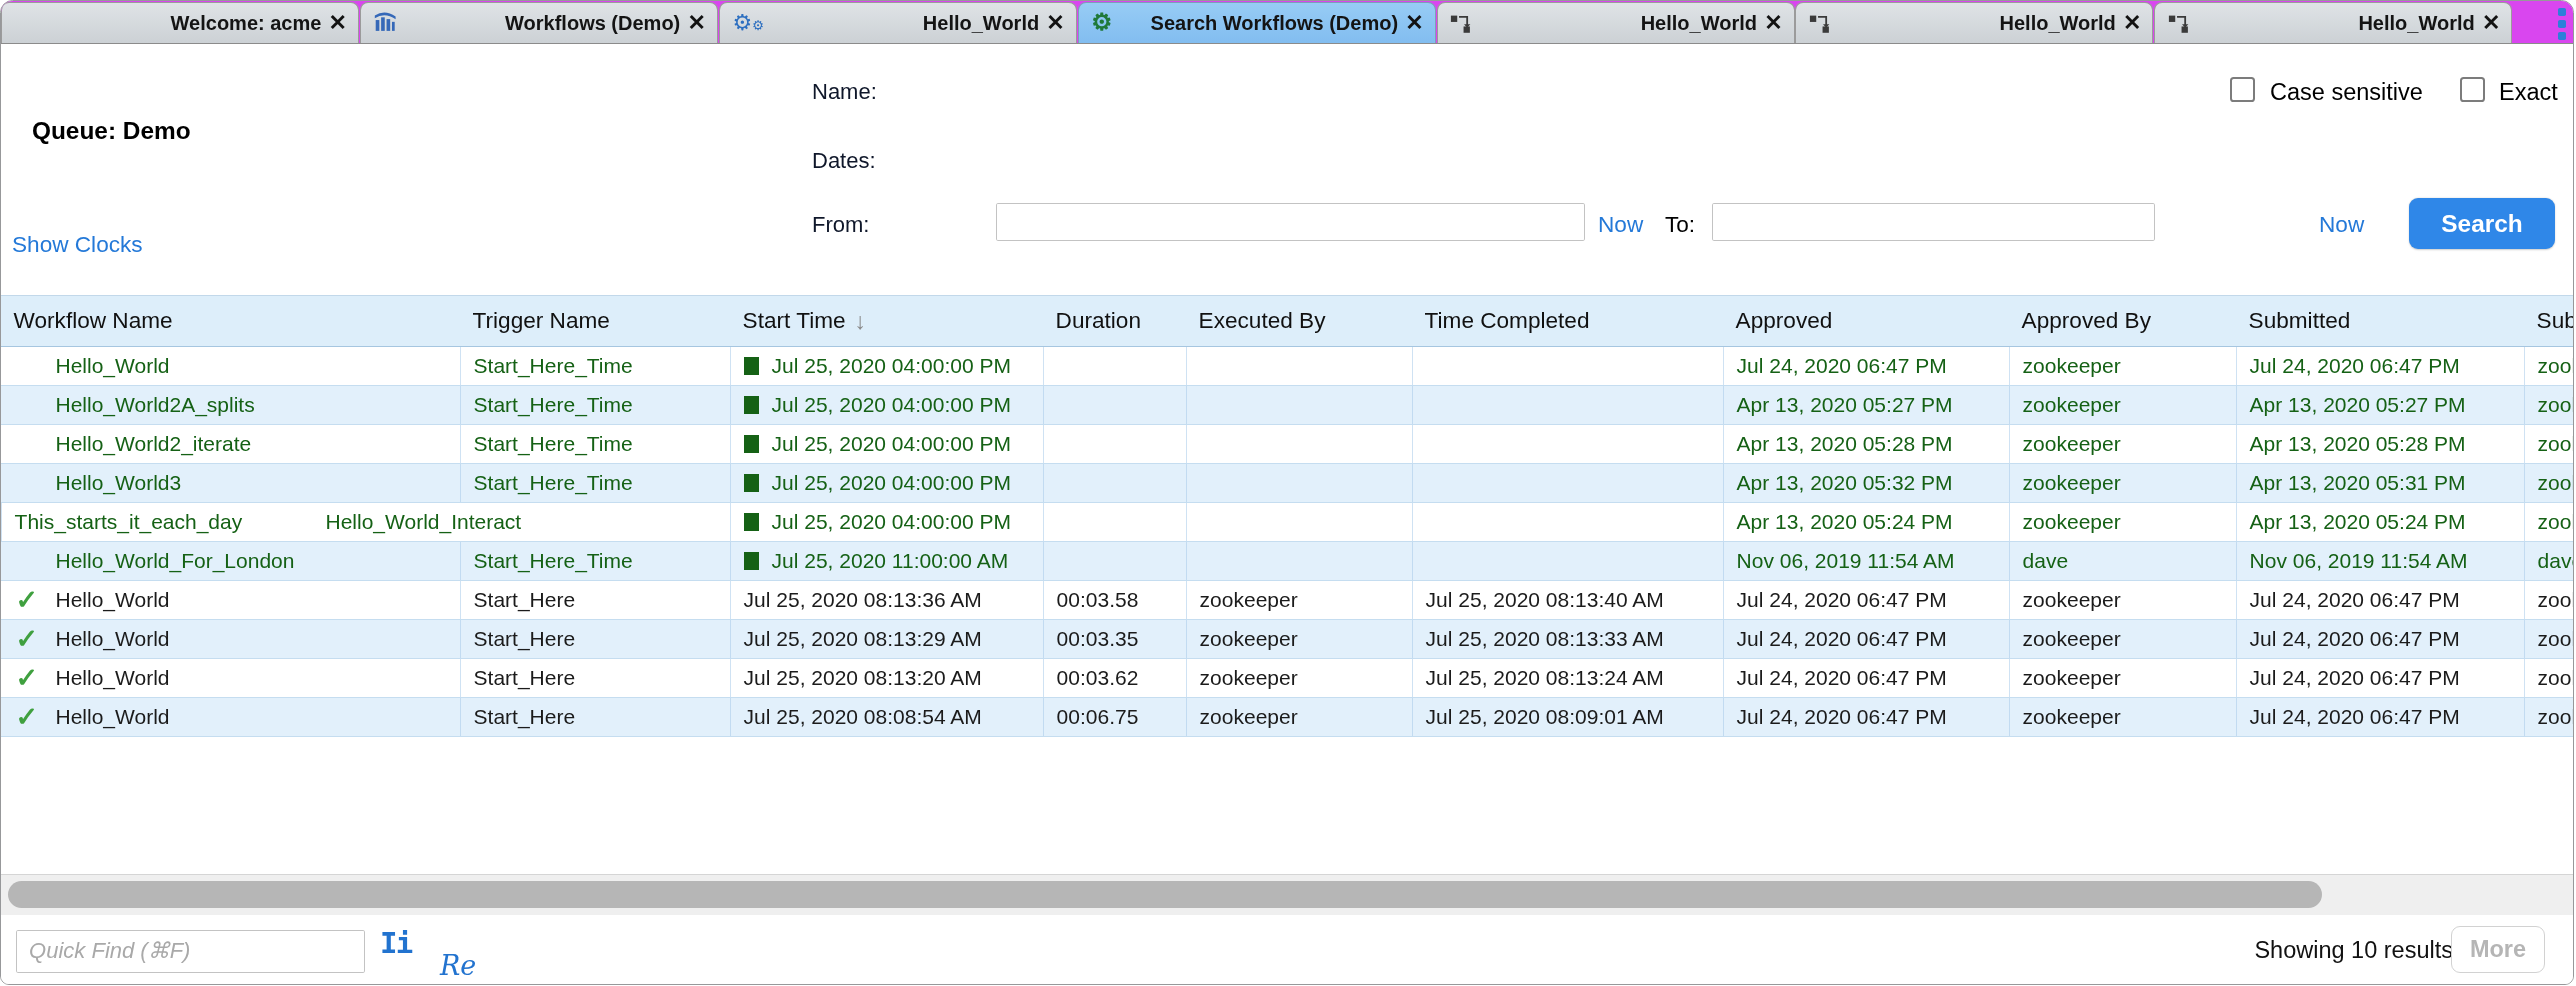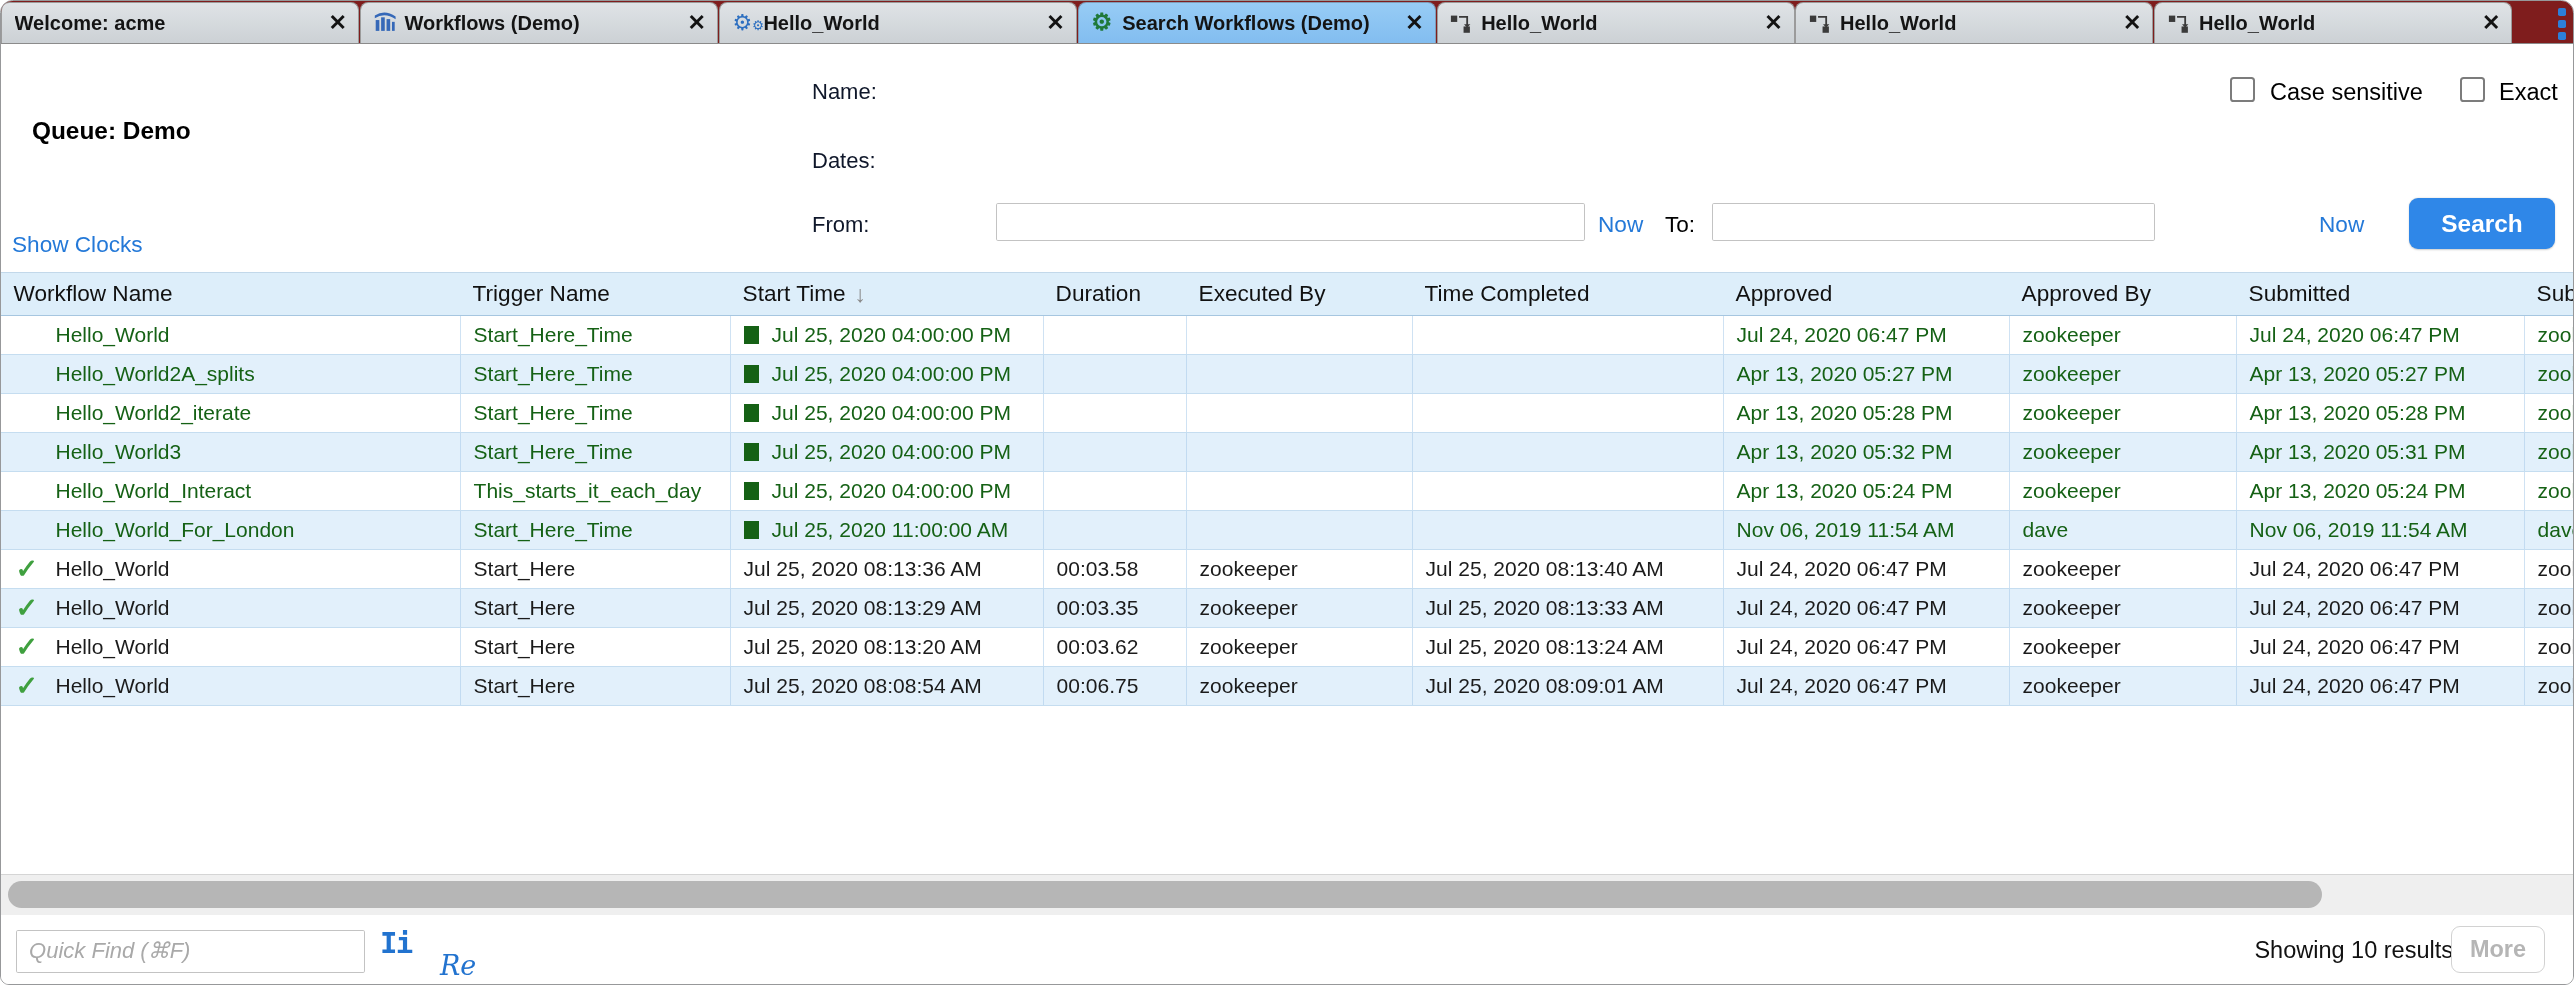--- a/index.html
+++ b/index.html
@@ -1,20 +1,20 @@
 <!DOCTYPE html>
 <html style="font-size:14.5px"><head>
 <meta charset="utf-8">
 <style>
   html,body{margin:0;padding:0;background:#fff;font-family:"Liberation Sans",sans-serif;}
   .window{position:relative;width:2572px;height:983px;margin:0;border:1.8px solid #97989a;
     border-radius:12.6px 12.6px 9px 9px;overflow:hidden;background:#fff;}
   
-  .tabbar{position:absolute;left:0;top:0;width:100%;height:43px;background:#7f1d1d;
-    border-bottom:1.8px solid #8b8b8b;display:flex;align-items:flex-end;box-sizing:border-box;}
+  .tabbar{position:absolute;left:0;top:0;width:100%;height:43px;background:#d946ef;
+    border-bottom:1.8px solid #8b8b8b;display:flex;align-items:flex-end;box-sizing:border-box;text-align:right;}
   .tab{flex:0 0 auto;width:358px;height:41px;margin-right:0.9px;box-sizing:border-box;
     border:0.9px solid #9b9b9b;border-bottom:none;border-radius:8.1px 8.1px 0 0;
     background:linear-gradient(#dfe3e6,#ccd1d5);display:flex;align-items:center;
     padding:0 11px 0 12.6px;cursor:default;}
   .tab.active{background:linear-gradient(#97ccf5,#82bdf0);border-color:#7f9db8;}
   .tab .ticon{flex:0 0 auto;width:31px;display:flex;align-items:center;justify-content:flex-start;}
   .tab .tlabel{flex:1 1 auto;font-size:20px;font-weight:bold;color:#141414;white-space:nowrap;
     overflow:hidden;}
   .tab .tclose{flex:0 0 auto;font-size:22px;font-weight:bold;color:#121212;padding-left:7.2px;}
   .gear-blue{font-size:22px;color:#2d6fc0;line-height:1;}
@@ -36,22 +36,22 @@
     box-shadow:0 0.9px 1.8px rgba(0,0,0,.08);}
   .select .sval{font-size:22.6px;color:#111;padding-left:23.5px;flex:1;}
   .stepper{width:47px;height:100%;background:#2f87e8;border-radius:0 5.4px 5.4px 0;display:flex;
     flex-direction:column;align-items:center;justify-content:center;gap:1.8px;}
   .nowlink{position:absolute;font-size:22.6px;color:#2479d8;cursor:pointer;}
   .searchbtn{position:absolute;left:2408px;top:197px;width:146px;height:51px;border-radius:9px;
     background:#2f87e8;color:#fff;font-size:24.4px;font-weight:bold;display:flex;align-items:center;
     justify-content:center;box-shadow:0 0.9px 1.8px rgba(0,0,0,.2);}
   
   .tablewrap{position:absolute;left:0;top:271px;width:100%;overflow:hidden;}
-  .thead{display:flex;height:44px;background:#ddeefa;border-top:0.9px solid #c2d8ea;
-    border-bottom:1.8px solid #a6c6e0;box-sizing:border-box;}
+  .thead{display:flex;height:52px;background:#ddeefa;border-top:0.9px solid #c2d8ea;
+    border-bottom:1.8px solid #a6c6e0;box-sizing:border-box;margin-top:23px;}
   .th{display:flex;align-items:center;font-size:22.6px;color:#111;padding-left:12.6px;
     box-sizing:border-box;white-space:nowrap;overflow:hidden;}
   .sortarrow{color:#8a8a8a;font-size:23.5px;margin-left:9px;}
   .trow{display:flex;height:39px;box-sizing:border-box;border-bottom:0.9px solid #c5ddf0;background:#fff;}
   .trow.alt{background:#e2f0fb;}
   .td{display:flex;align-items:center;font-size:21px;padding-left:12.6px;box-sizing:border-box;
     white-space:nowrap;overflow:hidden;}
   .td.cell-sep{border-left:0.9px solid rgba(168,203,233,.55);}
   .trow.scheduled .td{color:#156115;}
   .trow.completed .td{color:#1b1b1b;}
@@ -346,26 +346,26 @@
             <span>zookeeper</span>
           </div>
           <div class="td c8 cell-sep">
             <span>Apr 13, 2020 05:31 PM</span>
           </div>
           <div class="td c9 cell-sep">
             <span>zookeeper</span>
           </div>
         </div>
         <div class="trow scheduled">
+          <div class="td c1 cell-sep">
+            <span>This_starts_it_each_day</span>
+          </div>
           <div class="td c0">
             <span class="statusmark"></span>
             <span>Hello_World_Interact</span>
-          </div>
-          <div class="td c1 cell-sep">
-            <span>This_starts_it_each_day</span>
           </div>
           <div class="td c2 cell-sep">
             <span class="greensq"></span>
             <span>Jul 25, 2020 04:00:00 PM</span>
           </div>
           <div class="td c3 cell-sep">
             <span></span>
           </div>
           <div class="td c4 cell-sep">
             <span></span>

